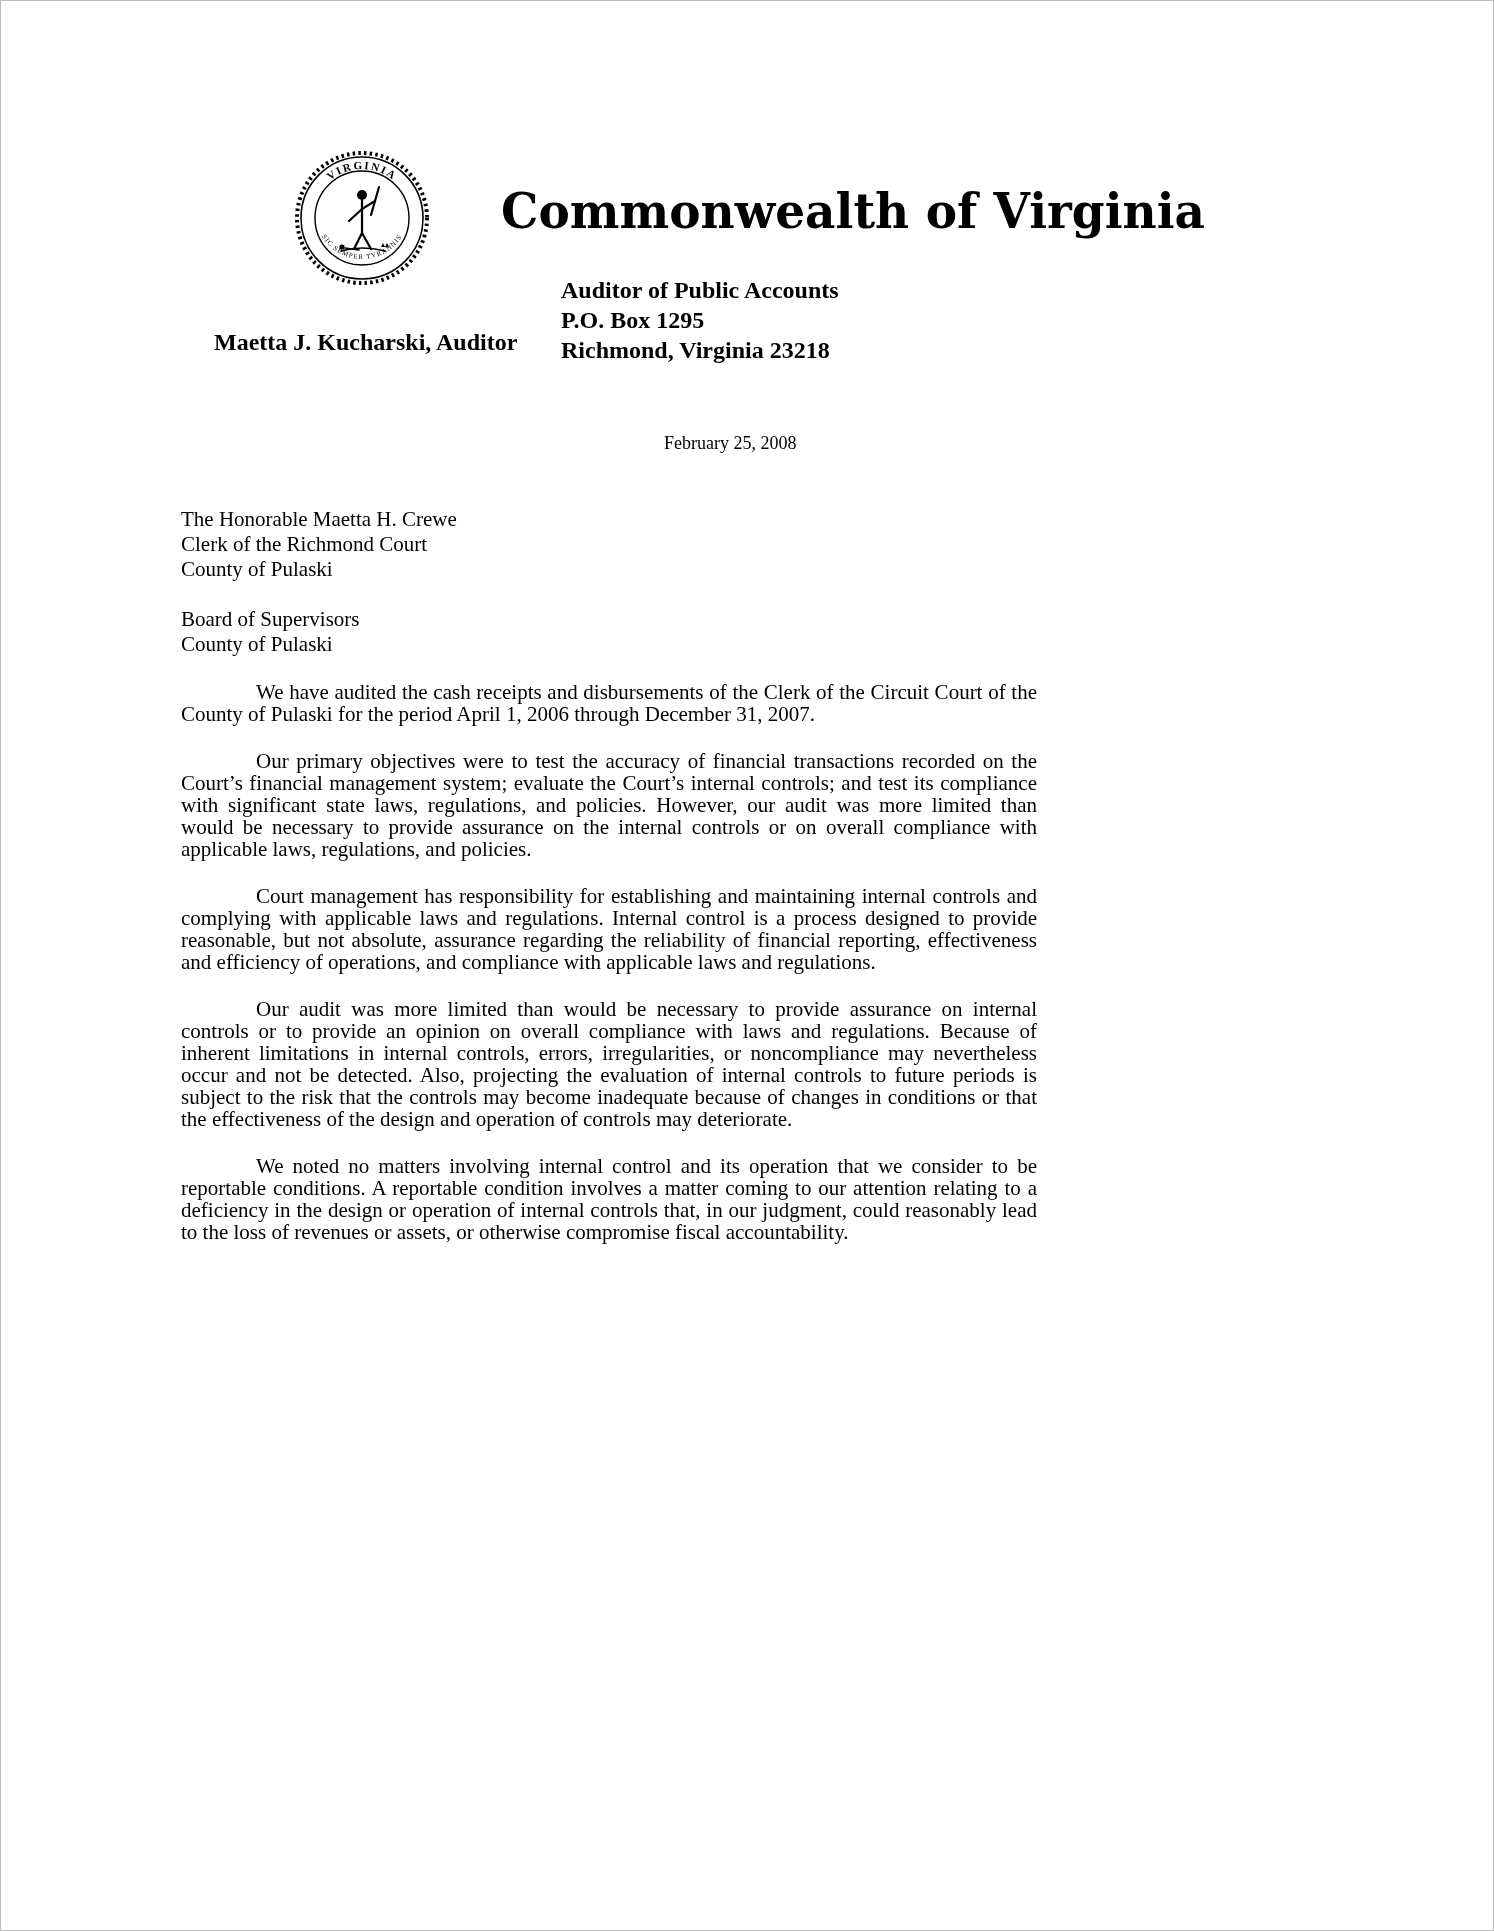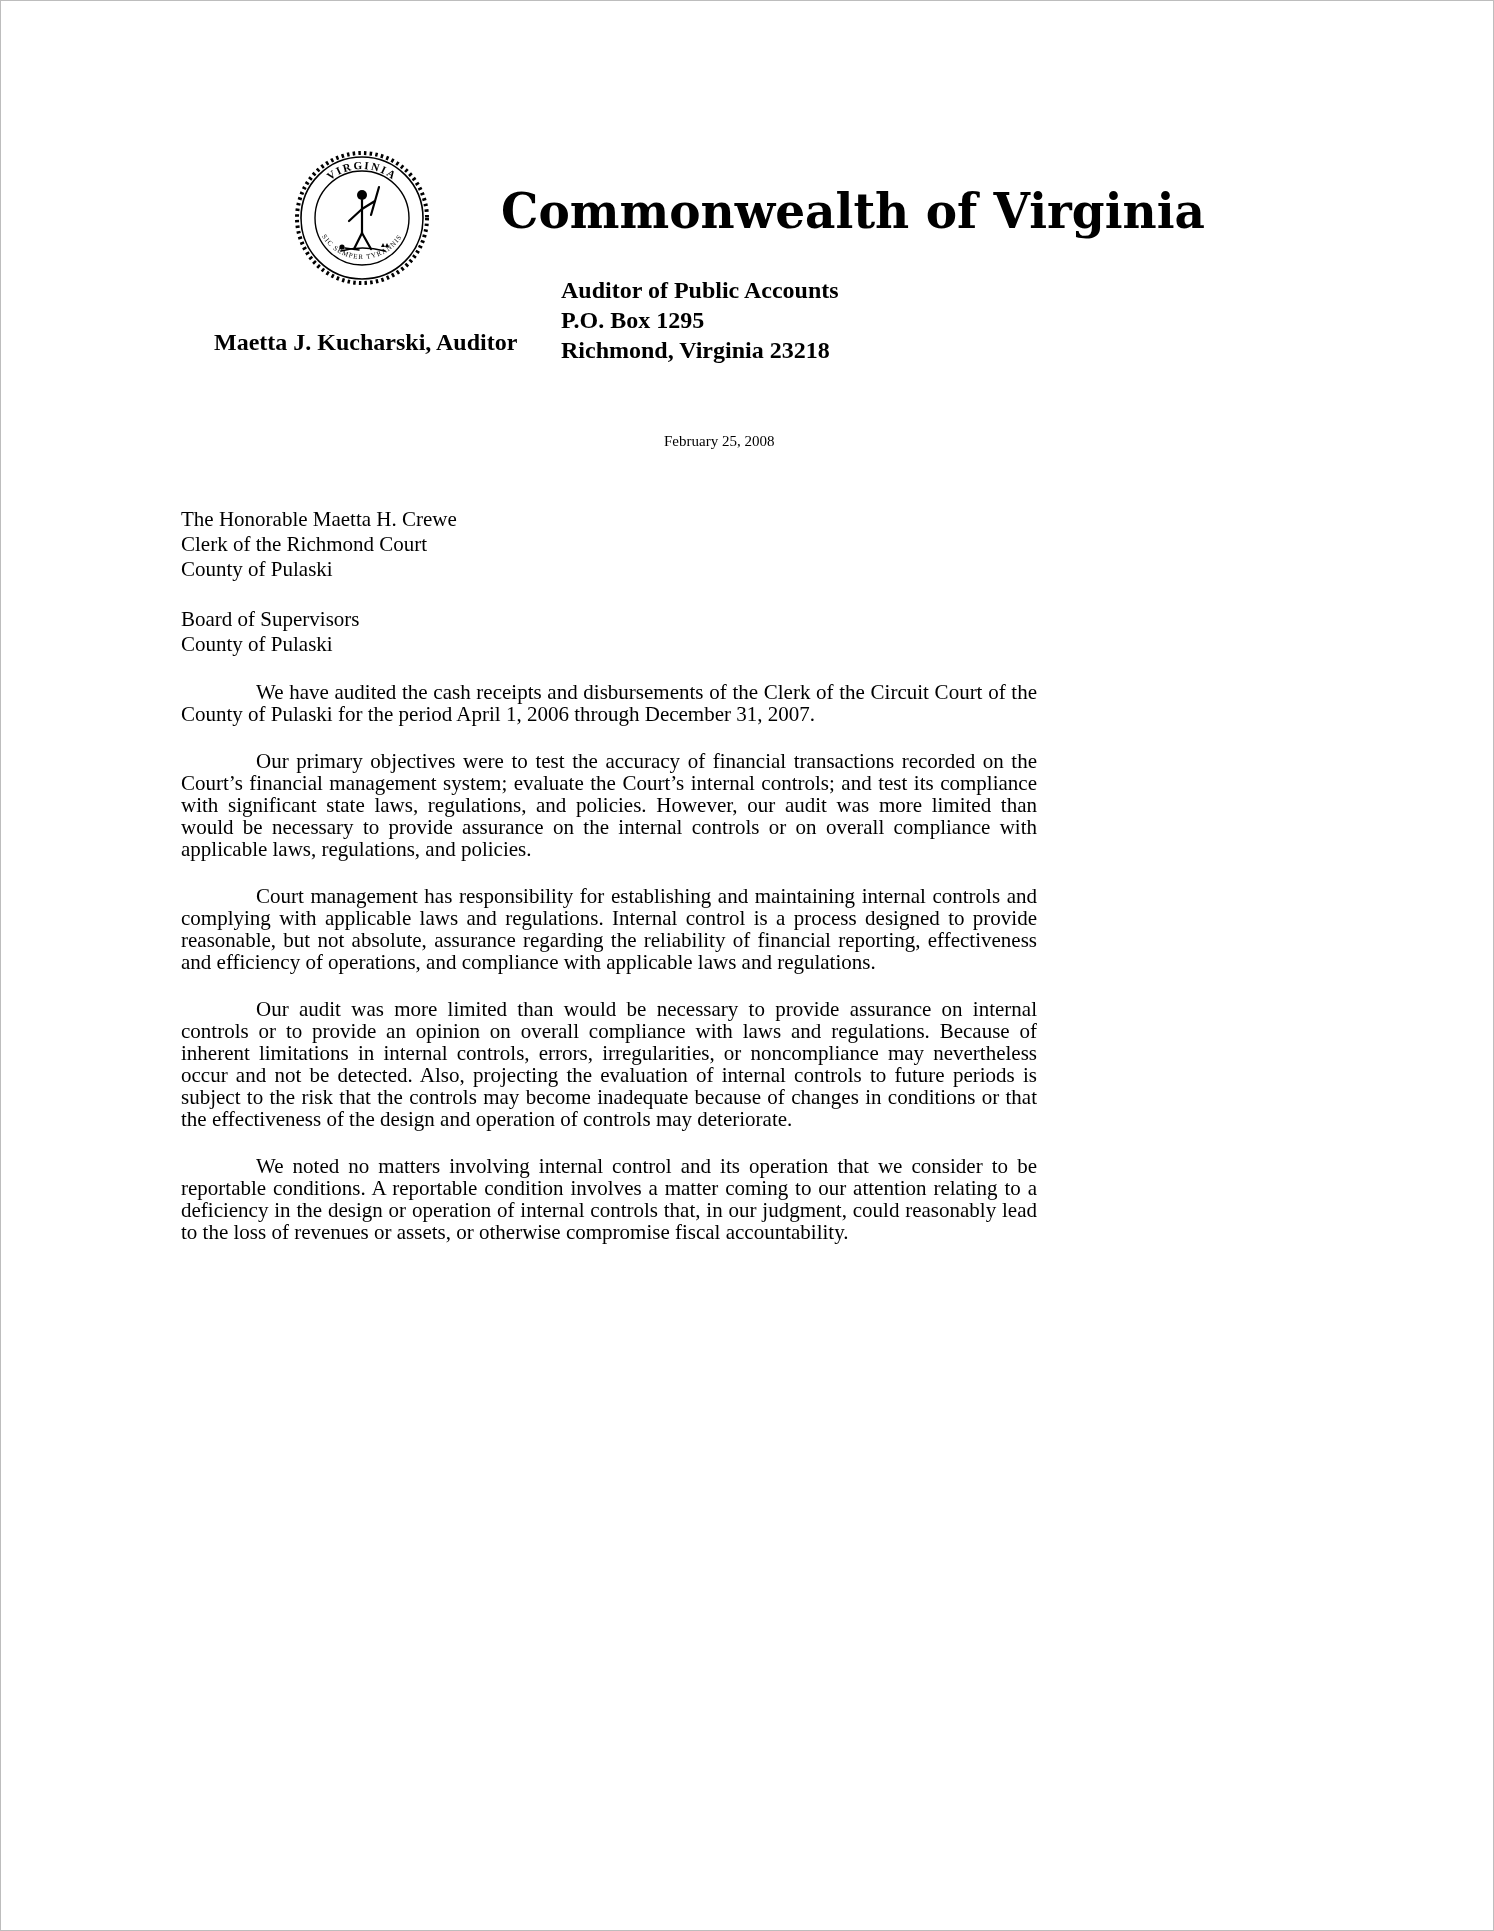--- a/index.html
+++ b/index.html
@@ -60,21 +60,21 @@
     font-weight: 700;
     font-size: 24px;
     white-space: nowrap;
   }
 
   
   .letter-date {
     position: absolute;
     left: 663px;
     top: 432px;
-    font-size: 15px;
+    font-size: 18px;
   }
   .recipients {
     position: absolute;
     left: 180px;
     top: 506px;
     font-size: 21px;
     line-height: 25px;
   }
   .recipients .gap {
     height: 25px;

